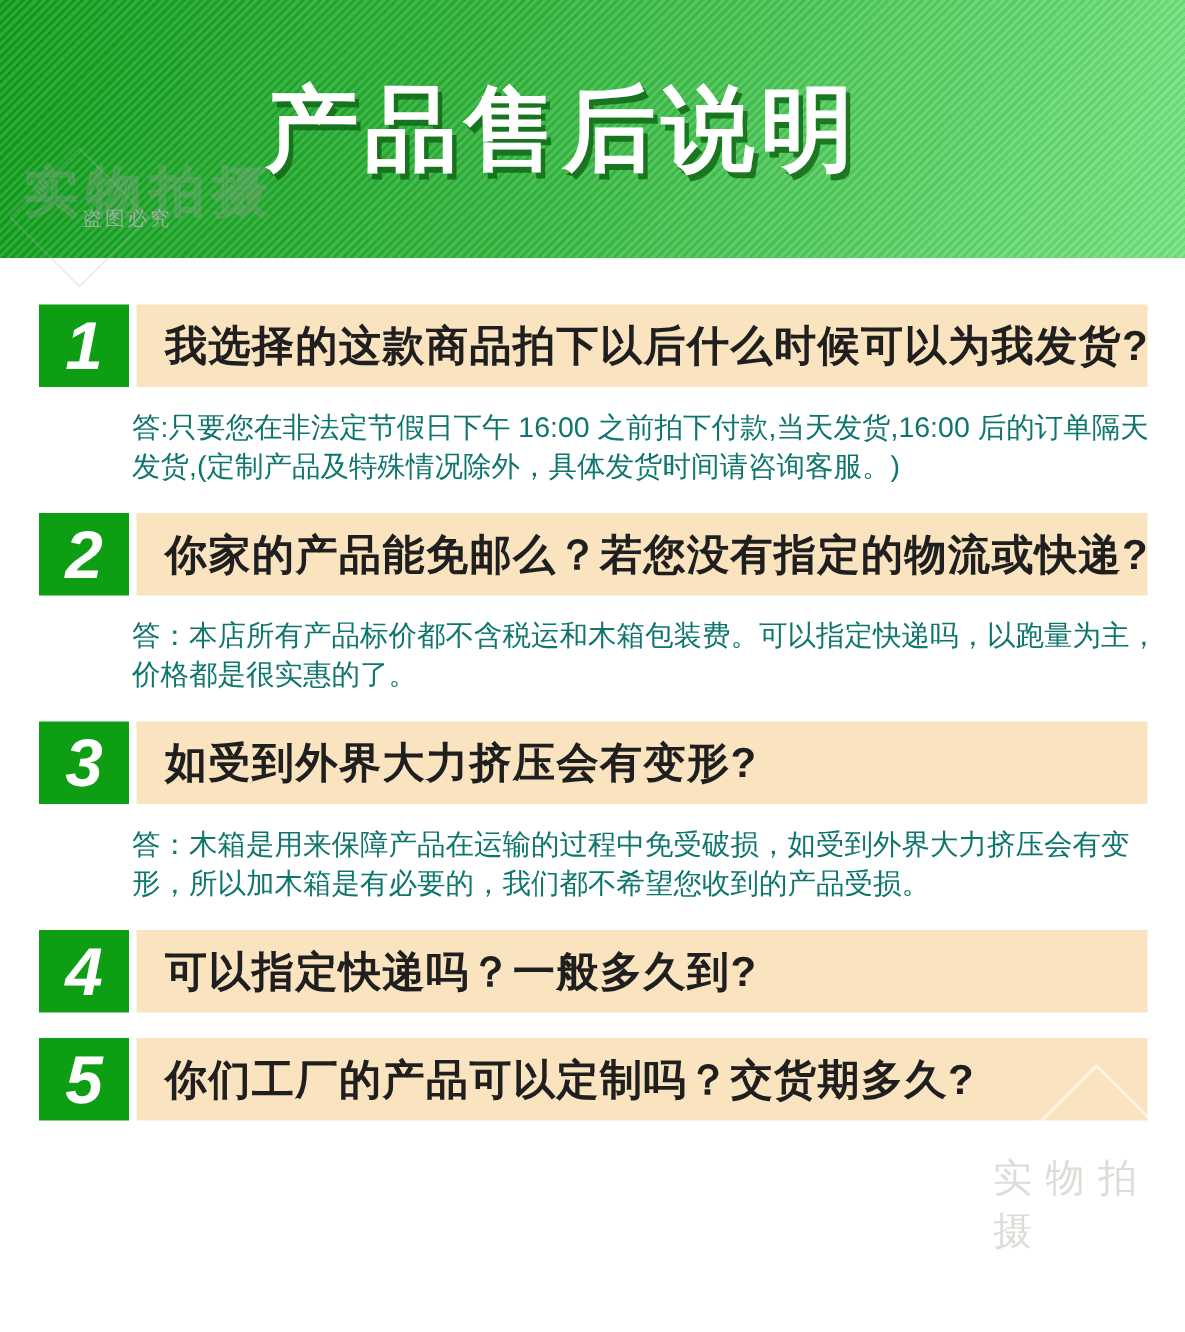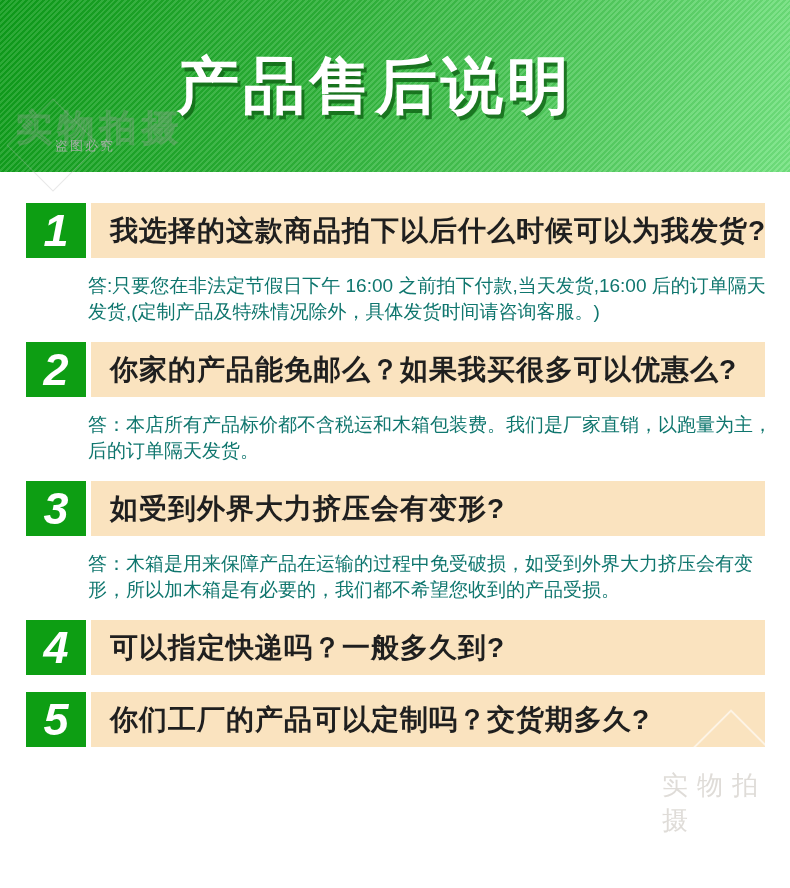--- a/index.html
+++ b/index.html
@@ -122,23 +122,23 @@
     <div class="qrow">
       <div class="num-box">1</div>
       <div class="q-bar">我选择的这款商品拍下以后什么时候可以为我发货?</div>
     </div>
     <p class="answer">答:只要您在非法定节假日下午 16:00 之前拍下付款,当天发货,16:00 后的订单隔天发货,(定制产品及特殊情况除外，具体发货时间请咨询客服。)</p>
   </section>
 
   <section class="faq-section">
     <div class="qrow">
       <div class="num-box">2</div>
-      <div class="q-bar">你家的产品能免邮么？如果我买很多可以优惠么?</div>
+      <div class="q-bar">你家的产品能免邮么？若您没有指定的物流或快递?</div>
     </div>
-    <p class="answer">答：本店所有产品标价都不含税运和木箱包装费。我们是厂家直销，以跑量为主，后的订单隔天发货。</p>
+    <p class="answer">答：本店所有产品标价都不含税运和木箱包装费。可以指定快递吗，以跑量为主，价格都是很实惠的了。</p>
   </section>
 
   <section class="faq-section">
     <div class="qrow">
       <div class="num-box">3</div>
       <div class="q-bar">如受到外界大力挤压会有变形?</div>
     </div>
     <p class="answer">答：木箱是用来保障产品在运输的过程中免受破损，如受到外界大力挤压会有变形，所以加木箱是有必要的，我们都不希望您收到的产品受损。</p>
   </section>
 

